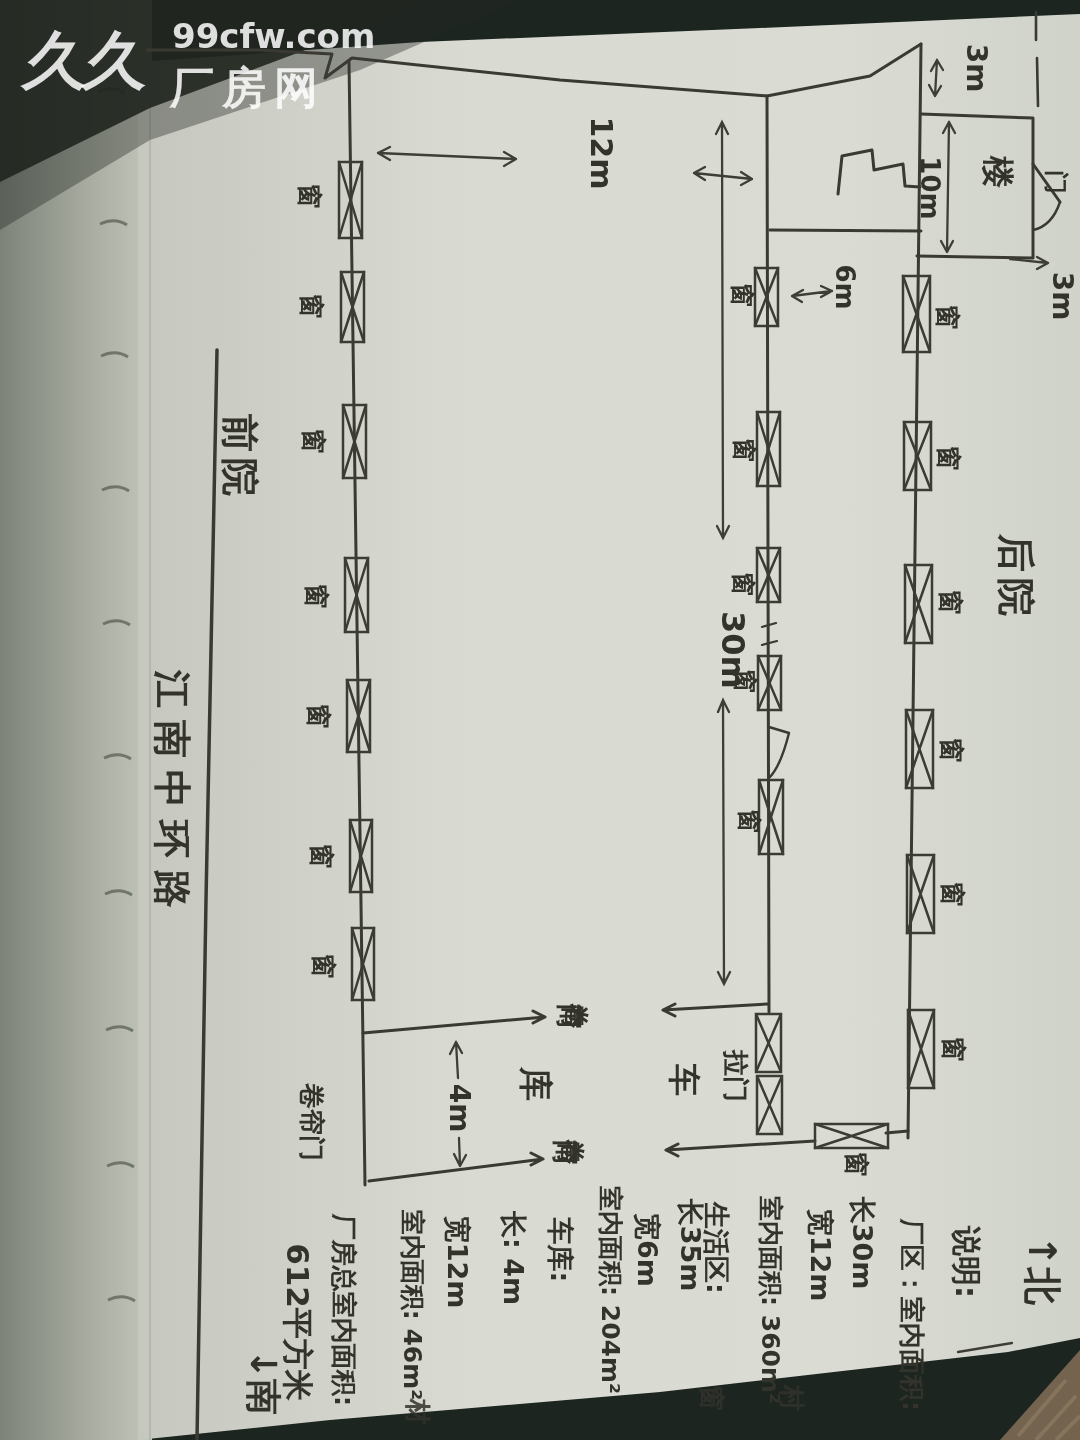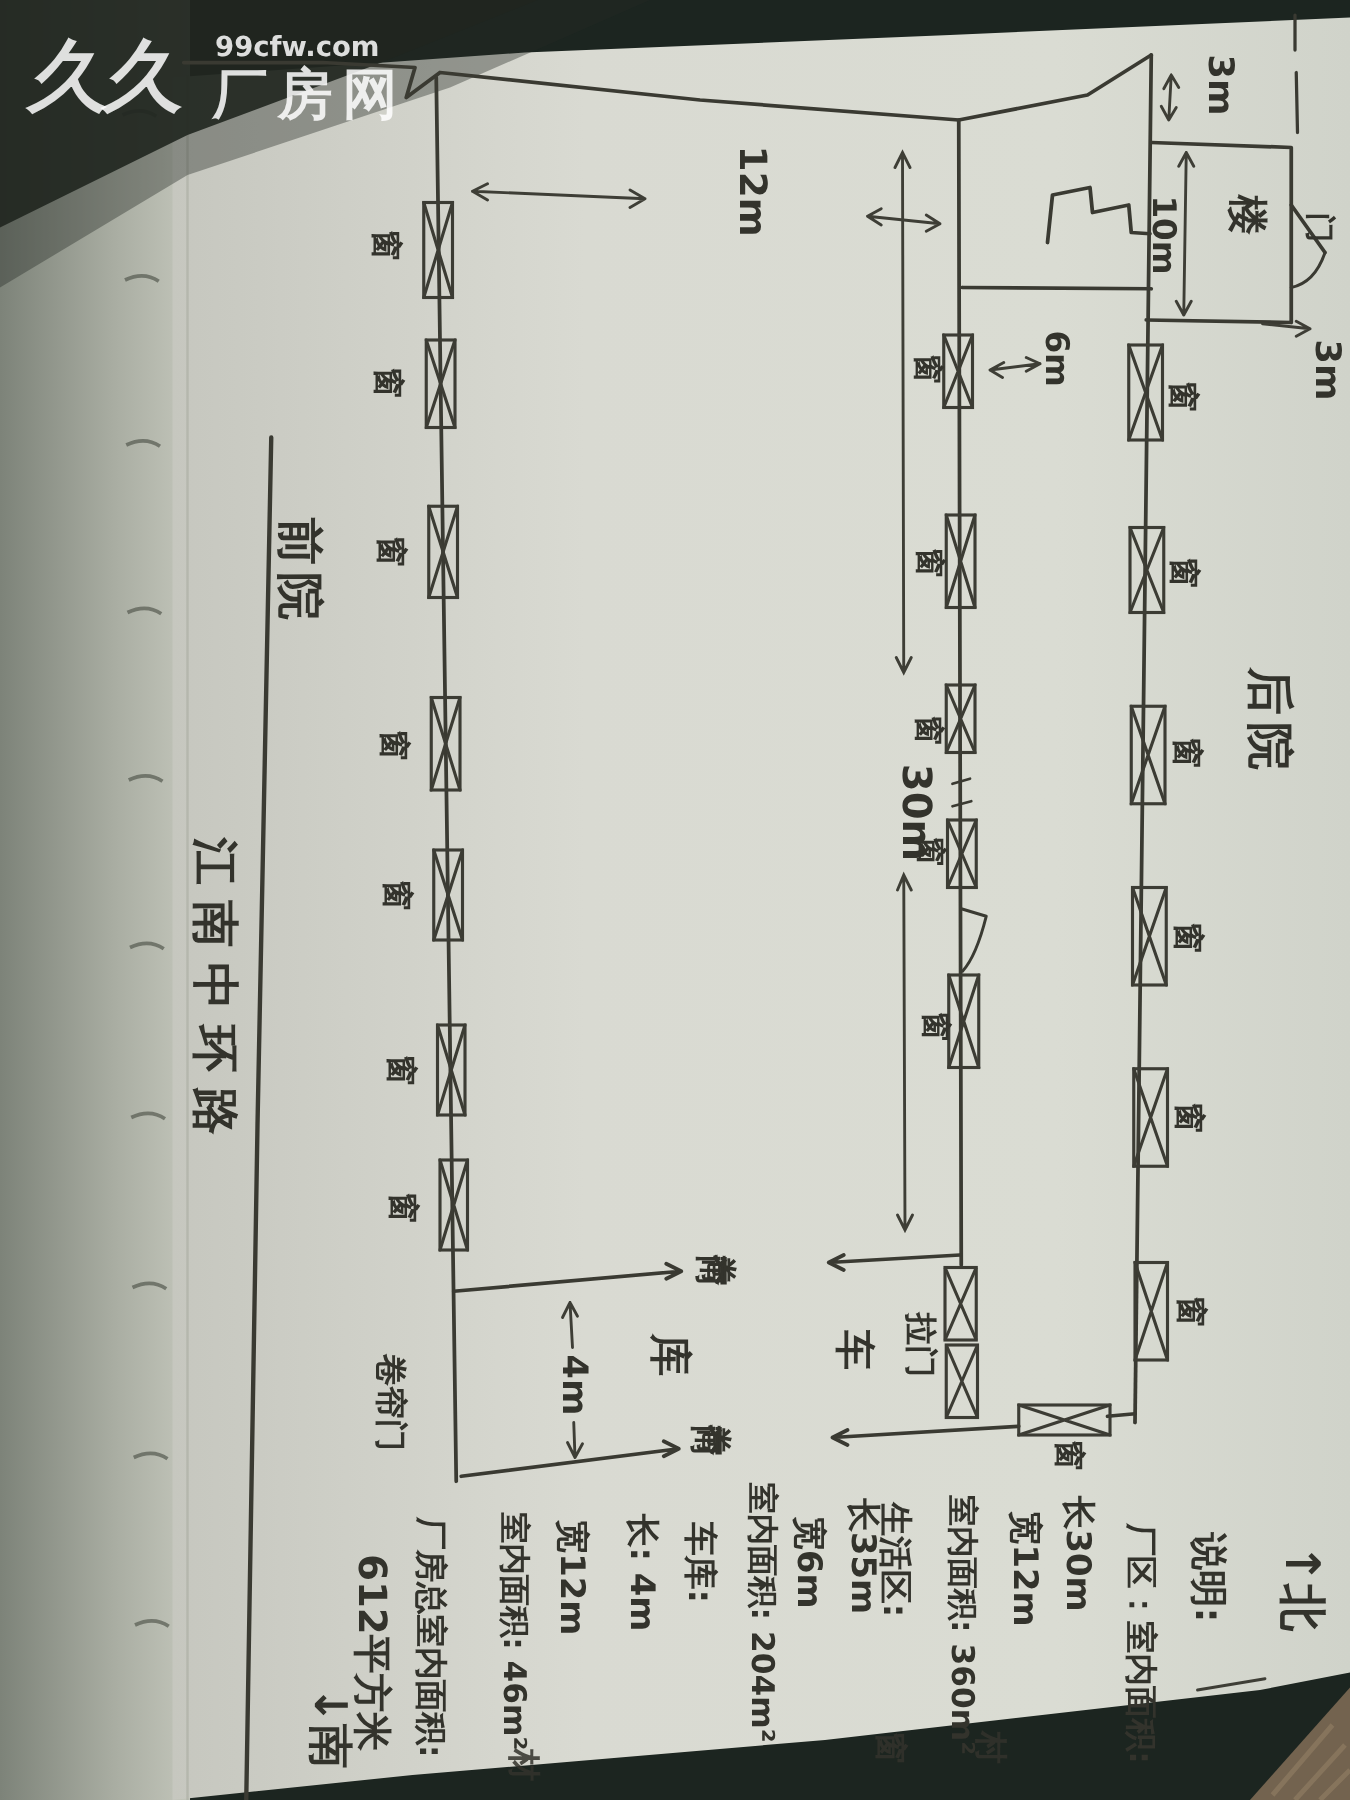--- a/index.html
+++ b/index.html
@@ -8,22 +8,22 @@
   #plan-svg{position:absolute;left:0;top:0;}
   .hw{position:absolute;transform:translate(-50%,-50%) rotate(90deg);color:#33332c;
       font-weight:600;white-space:nowrap;line-height:1;}
   .hw-col{position:absolute;transform:translate(-50%,-50%) rotate(90deg);
       writing-mode:vertical-lr;text-orientation:upright;color:#33332c;
       font-weight:600;line-height:1;letter-spacing:3px;}
   .faint{opacity:.85;}
   .wm{position:absolute;left:0;top:0;width:380px;height:125px;color:rgba(255,255,255,.85);}
   .wm-logo{position:absolute;left:26px;top:18px;font-size:64px;font-weight:800;
       transform:skewX(-10deg);letter-spacing:-4px;}
-  .wm-url{position:absolute;left:172px;top:26px;font-size:22px;font-weight:700;}
-  .wm-name{position:absolute;left:170px;top:46px;font-size:44px;font-weight:700;letter-spacing:8px;}
+  .wm-url{position:absolute;left:172px;top:16px;font-size:34px;font-weight:700;}
+  .wm-name{position:absolute;left:170px;top:59px;font-size:44px;font-weight:700;letter-spacing:8px;}
 </style>
 </head>
 <body>
 
 <div id="photo">
 
   <svg id="plan-svg" width="1080" height="1440" viewBox="0 0 1080 1440">
     <defs>
       <linearGradient id="spineGrad" x1="0" y1="0" x2="1" y2="0">
         <stop offset="0" stop-color="#7d make"></stop>

